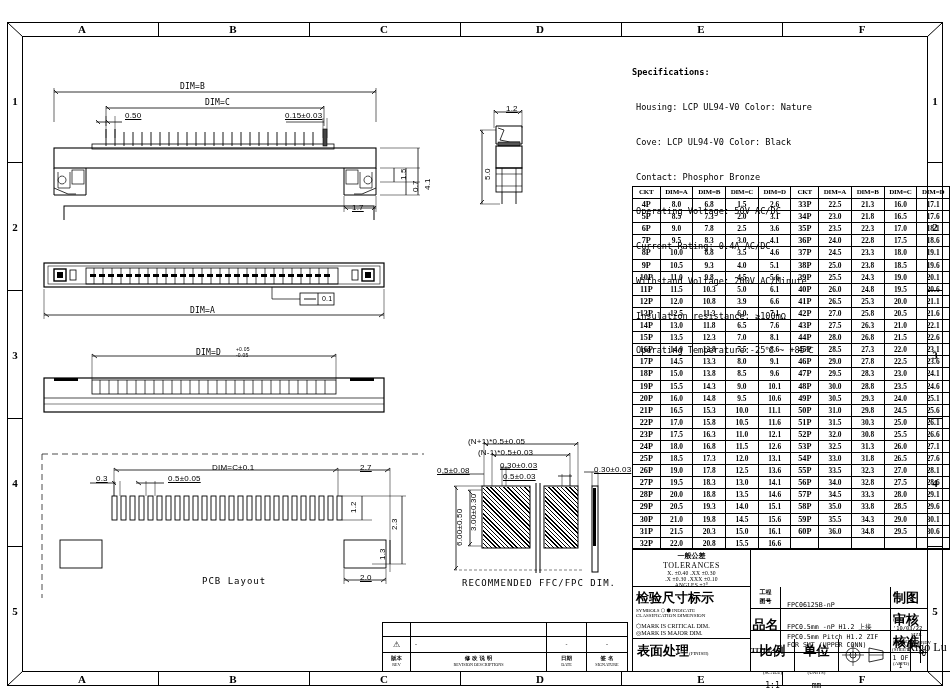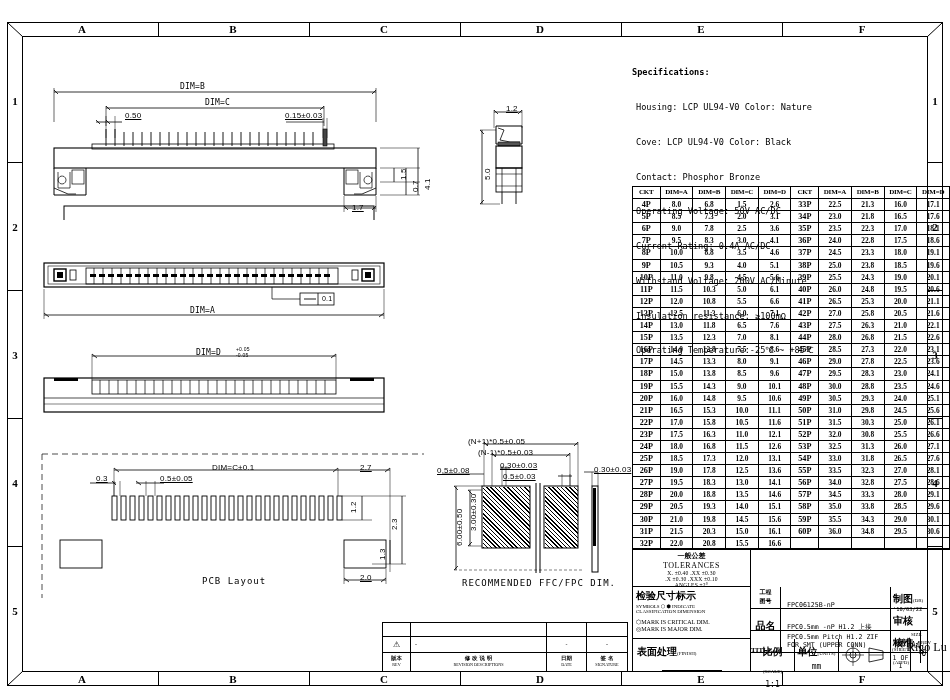--- a/index.html
+++ b/index.html
@@ -36,21 +36,21 @@
 
   
   #titleblock{position:absolute;left:632px;top:548px;width:326px;height:124px;border:1.4px solid #000;box-sizing:border-box;}
   #titleblock .cell{position:absolute;box-sizing:border-box;}
   .br{border-right:1px solid #000;} .bb{border-bottom:1px solid #000;}
   .company-cn{font-family:"DejaVu Sans",sans-serif;font-size:19px;letter-spacing:1px;text-align:center;line-height:22px;}
   .company-en{font-family:"Liberation Serif",serif;font-size:12.5px;text-align:center;line-height:14px;}
   .tol-head-cn{font-family:"DejaVu Sans",sans-serif;font-size:7px;font-weight:bold;text-align:center;}
   .tol-head-en{font-family:"Liberation Serif",serif;font-size:8px;text-align:center;letter-spacing:.5px;}
   .tol-row{font-family:"Liberation Serif",serif;font-size:5.6px;text-align:center;letter-spacing:.2px;}
-  .lblcn{font-family:"DejaVu Sans",sans-serif;font-size:10px;font-weight:bold;}
+  .lblcn{font-family:"DejaVu Sans",sans-serif;font-size:13px;font-weight:bold;}
   .lblen{font-family:"Liberation Serif",serif;font-size:5px;}
   .fieldval{font-family:"DejaVu Sans Mono",monospace;font-size:6.6px;}
   .sig{font-family:"Liberation Serif",serif;font-size:12px;}
 
   
   #revblock{position:absolute;left:382px;top:622px;width:246px;height:50px;border:1px solid #000;box-sizing:border-box;}
   #revblock .cell{position:absolute;box-sizing:border-box;font-size:5px;}
   .rv-cn{font-family:"DejaVu Sans",sans-serif;font-size:5.5px;font-weight:bold;}
   .rv-en{font-family:"Liberation Serif",serif;font-size:4.2px;}
 
@@ -444,21 +444,21 @@
     <rect x="320" y="88" width="42" height="28" fill="none" stroke="#000" stroke-width="0.9"></rect>
 
     <line x1="320" y1="128" x2="362" y2="128" stroke="#000" stroke-width="0.8"></line>
     <line x1="320" y1="126" x2="325" y2="130" stroke="#000" stroke-width="0.8"></line>
     <line x1="362" y1="126" x2="357" y2="130" stroke="#000" stroke-width="0.8"></line>
     <line x1="320" y1="117" x2="320" y2="132" stroke="#000" stroke-width="0.5"></line>
     <line x1="362" y1="117" x2="362" y2="132" stroke="#000" stroke-width="0.5"></line>
   </svg>
   <div class="dimtxt" style="left:212px;top:463px;">DIM=C±0.1</div>
   <div class="dimtxt u" style="left:96px;top:474px;">0.3</div>
-  <div class="dimtxt u" style="left:160px;top:474px;text-align:right;">0.5±0.05</div>
+  <div class="dimtxt u" style="left:168px;top:474px;text-align:right;">0.5±0.05</div>
   <div class="dimtxt u" style="left:360px;top:463px;">2.7</div>
   <div class="dimtxt rot" style="left:349px;top:513px;transform:rotate(-90deg);">1.2</div>
   <div class="dimtxt rot" style="left:390px;top:530px;transform:rotate(-90deg);">2.3</div>
   <div class="dimtxt rot" style="left:378px;top:560px;transform:rotate(-90deg);">1.3</div>
   <div class="dimtxt u" style="left:360px;top:573px;">2.0</div>
   <div class="caption" style="left:202px;top:576px;">PCB Layout</div>
 
   <svg style="position:absolute;left:432px;top:428px;width:200px;height:150px;">
 
     <line x1="52" y1="16" x2="146" y2="16" stroke="#000" stroke-width="0.8"></line>
@@ -652,21 +652,21 @@
           <td class="ckt">40P</td>
           <td class="val">26.0</td>
           <td class="val">24.8</td>
           <td class="val">19.5</td>
           <td class="val">20.6</td>
         </tr>
         <tr>
           <td class="ckt">12P</td>
           <td class="val">12.0</td>
           <td class="val">10.8</td>
-          <td class="val">5.5</td>
+          <td class="val">3.9</td>
           <td class="val">6.6</td>
           <td class="ckt">41P</td>
           <td class="val">26.5</td>
           <td class="val">25.3</td>
           <td class="val">20.0</td>
           <td class="val">21.1</td>
         </tr>
         <tr>
           <td class="ckt">13P</td>
           <td class="val">12.5</td>

